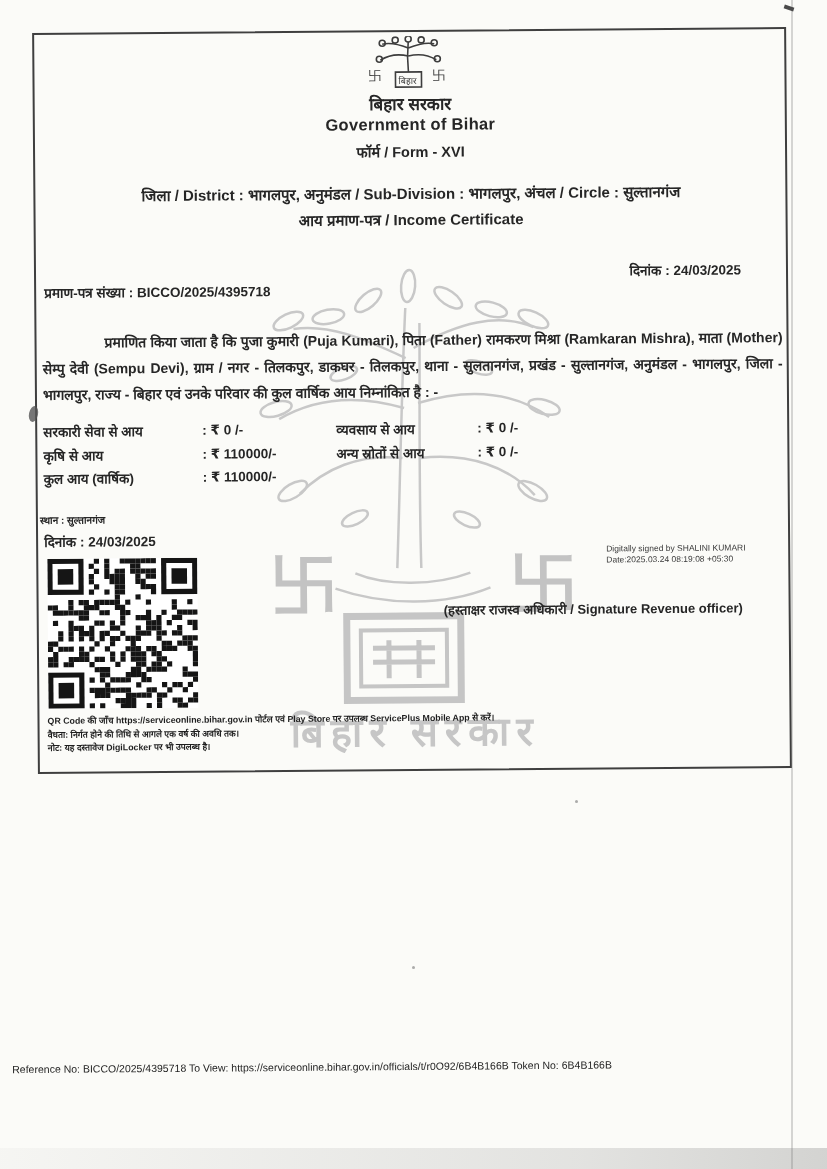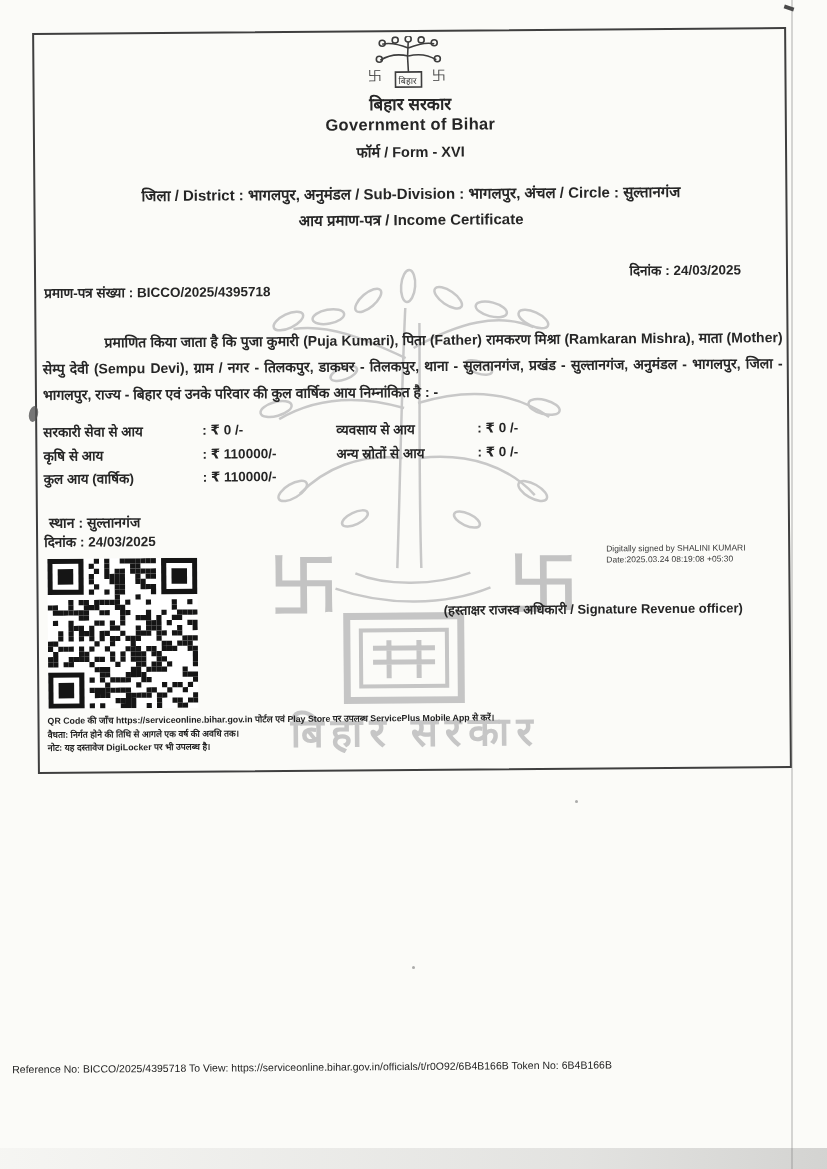--- a/index.html
+++ b/index.html
@@ -48,21 +48,21 @@
     text-indent:62px; text-align:justify;
   }
 
   .inc { font-size:13.5px; font-weight:bold; }
   .inc .l1 { position:absolute; left:44px;  width:170px; }
   .inc .v1 { position:absolute; left:203px; width:130px; }
   .inc .l2 { position:absolute; left:337px; width:150px; }
   .inc .v2 { position:absolute; left:478px; width:110px; }
   .row1 { top:420px; } .row2 { top:444px; } .row3 { top:467px; }
 
-  .place { top:510px; left:49px; font-size:14px; }
+  .place { top:510px; left:40px; font-size:10px; }
   .date2 { top:530px; left:44px; font-size:13.5px; }
 
   .qr { position:absolute; left:47px; top:556px; width:150px; height:150px; z-index:3; background:#fff; }
 
   .digsig {
     top:545px; left:606px; width:215px;
     font-size:8.5px; line-height:11px; color:#3a3a3a;
   }
   .signlabel { top:601px; left:443px; font-size:13px; }
 

